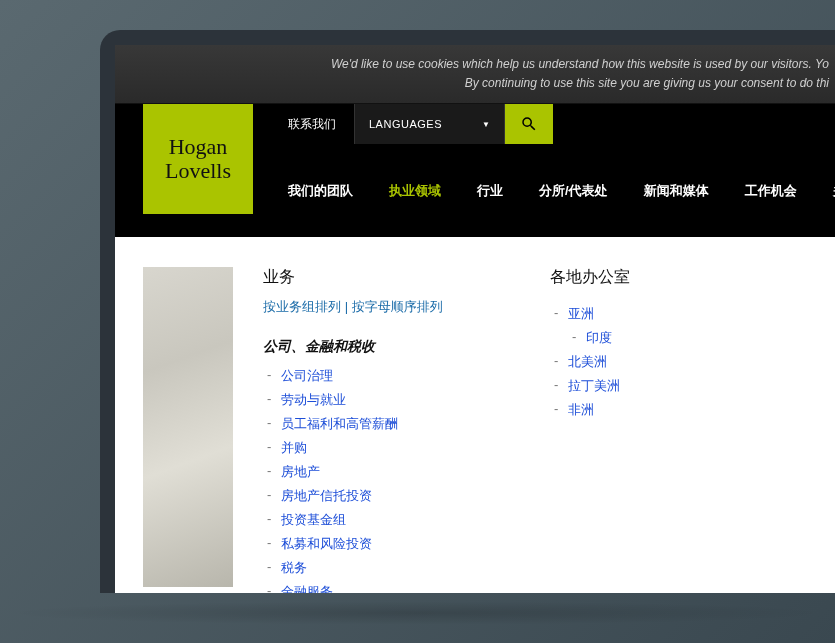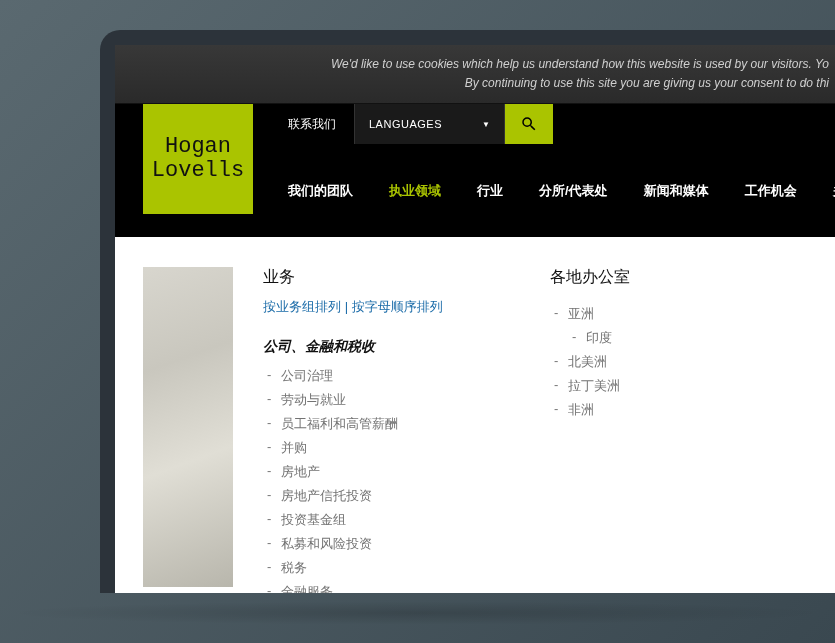--- a/index.html
+++ b/index.html
@@ -87,21 +87,21 @@
   .logo {
     position: absolute;
     left: 28px;
     top: -40px;
     width: 110px;
     height: 110px;
     background: #aac400;
     display: flex;
     align-items: center;
     justify-content: center;
-    font-family: Liberation Mono, monospace;
+    font-family: Liberation Serif, serif;
     font-size: 22px;
     line-height: 1.1;
     color: #111;
     text-align: center;
   }
   .nav-item {
     color: #fff;
     font-size: 13px;
     font-weight: bold;
     padding: 0 18px;
@@ -141,21 +141,21 @@
     margin-bottom: 8px;
     margin-top: 14px;
     font-style: italic;
   }
   ul.items {
     list-style: none;
     margin-left: 18px;
   }
   ul.items li {
     font-size: 13px;
-    color: #737373;
+    color: #1d4ed8;
     padding: 3px 0;
     position: relative;
   }
   ul.items li::before {
     content: "-";
     position: absolute;
     left: -14px;
     color: #777;
   }
   ul.sub { margin-left: 36px; }

